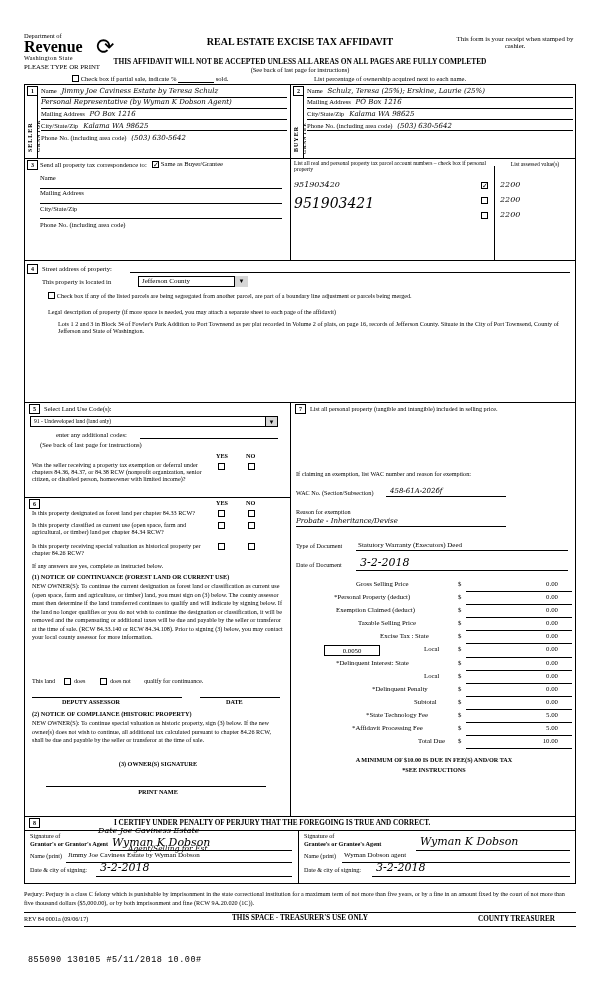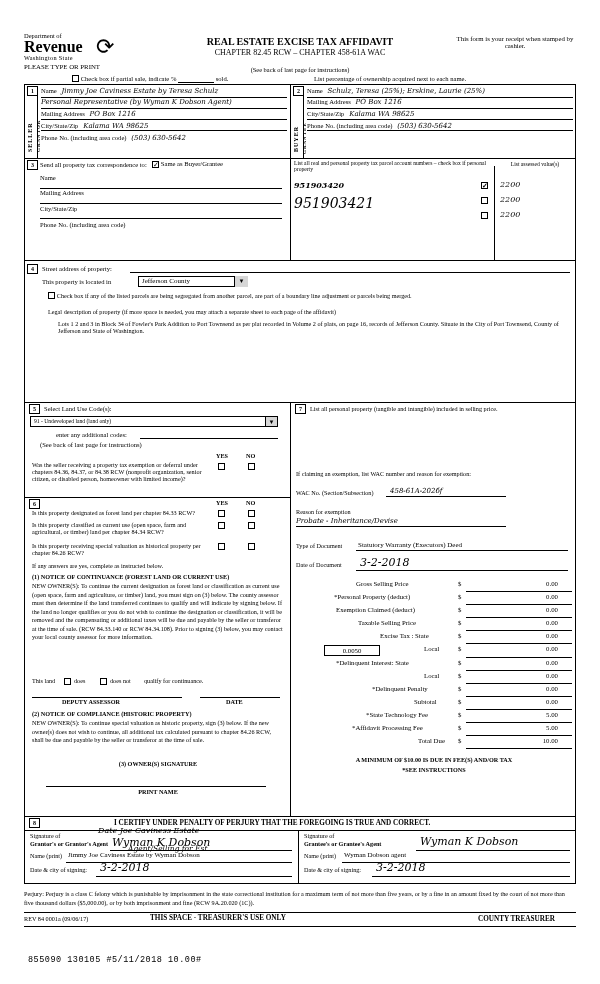--- a/index.html
+++ b/index.html
@@ -50,21 +50,21 @@
 <div class="page">
 
   <div class="logo">
     <div class="dept">Department of</div>
     <div class="rev">Revenue</div>
     <div class="state">Washington State</div>
   </div>
   <div class="swirl">⟳</div>
 
   <div class="title">REAL ESTATE EXCISE TAX AFFIDAVIT</div>
-  <div class="subtitle">CHAPTER 82.45 RCW – CHAPTER 458-61A WAC</div>
+  <div class="warn">THIS AFFIDAVIT WILL NOT BE ACCEPTED UNLESS ALL AREAS ON ALL PAGES ARE FULLY COMPLETED</div>
   <div class="seeback">(See back of last page for instructions)</div>
   <div class="receipt">This form is your receipt when stamped by cashier.</div>
   <div class="typeprint">PLEASE TYPE OR PRINT</div>
 
   <div class="chkline">
     <span style="position:absolute;left:48px;top:0;">
       <span class="cb"></span>
       <span>Check box if partial sale, indicate %</span>
       <span class="ul" style="width:36px;">&nbsp;</span>
       <span>sold.</span>
@@ -162,21 +162,21 @@
     <div class="hline" style="left:0;top:44px;width:242px;"></div>
     <div style="position:relative;height:15px;padding-top:1px;">
       <span class="lbl">Phone No. (including area code)</span>
     </div>
   </div>
 
   <div style="position:absolute;left:294px;top:160px;width:198px;" class="xs">List all real and personal property tax parcel account numbers – check box if personal property</div>
   <div style="position:absolute;left:498px;top:161px;width:74px;" class="xs c">List assessed value(s)</div>
 
   <div style="position:absolute;left:294px;top:180px;width:198px;">
-    <div style="position:relative;height:15px;font-weight:bold;">
+    <div style="position:relative;height:15px;">
       <span class="fld hand" style="font-size:8px;">951903420</span>
       <span class="cbx" style="position:absolute;right:4px;top:2px;">✓</span>
     </div>
     <div style="position:relative;height:15px;">
       <span class="fld hand" style="font-size:14px;">951903421</span>
       <span class="cb" style="position:absolute;right:4px;top:2px;"></span>
     </div>
     <div style="position:relative;height:15px;">
       <span class="fld hand" style="font-size:8px;"></span>
       <span class="cb" style="position:absolute;right:4px;top:2px;"></span>
@@ -405,19 +405,19 @@
   <div class="hline" style="left:342px;top:862px;width:228px;"></div>
 
   <div style="position:absolute;left:304px;top:866px;" class="sm">Date &amp; city of signing:</div>
   <div style="position:absolute;left:376px;top:861px;font-size:11px;" class="hand">3-2-2018</div>
   <div class="hline" style="left:372px;top:876px;width:198px;"></div>
 
   <div style="position:absolute;left:24px;top:890px;width:552px;line-height:8.5px;" class="sm">Perjury: Perjury is a class C felony which is punishable by imprisonment in the state correctional institution for a maximum term of not more than five years, or by a fine in an amount fixed by the court of not more than five thousand dollars ($5,000.00), or by both imprisonment and fine (RCW 9A.20.020 (1C)).</div>
 
   <div class="hline" style="left:24px;top:912px;width:552px;"></div>
   <div style="position:absolute;left:24px;top:915px;" class="sm">REV 84 0001a (09/06/17)</div>
-  <div style="position:absolute;left:150px;top:914px;width:300px;text-align:left;" class="b" style2="">THIS SPACE - TREASURER'S USE ONLY</div>
+  <div style="position:absolute;left:150px;top:914px;width:300px;text-align:center;" class="b" style2="">THIS SPACE - TREASURER'S USE ONLY</div>
   <div style="position:absolute;left:478px;top:915px;" class="b">COUNTY TREASURER</div>
   <div class="hline" style="left:24px;top:926px;width:552px;"></div>
 
   <div class="barcode">855090 130105 #5/11/2018 10.00#</div>
 
 </div>
 
 </body></html>

